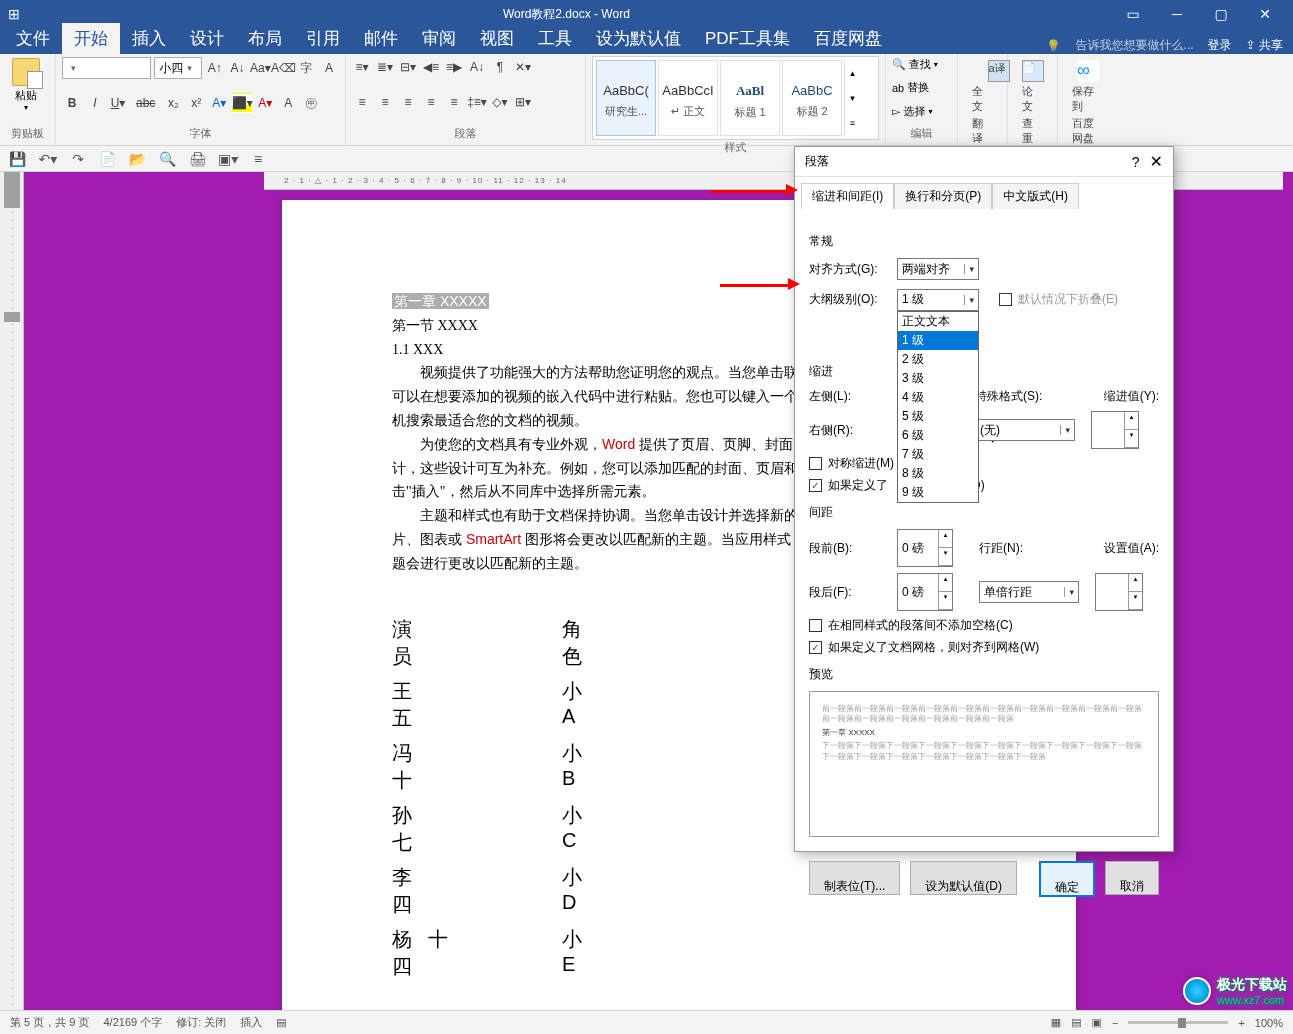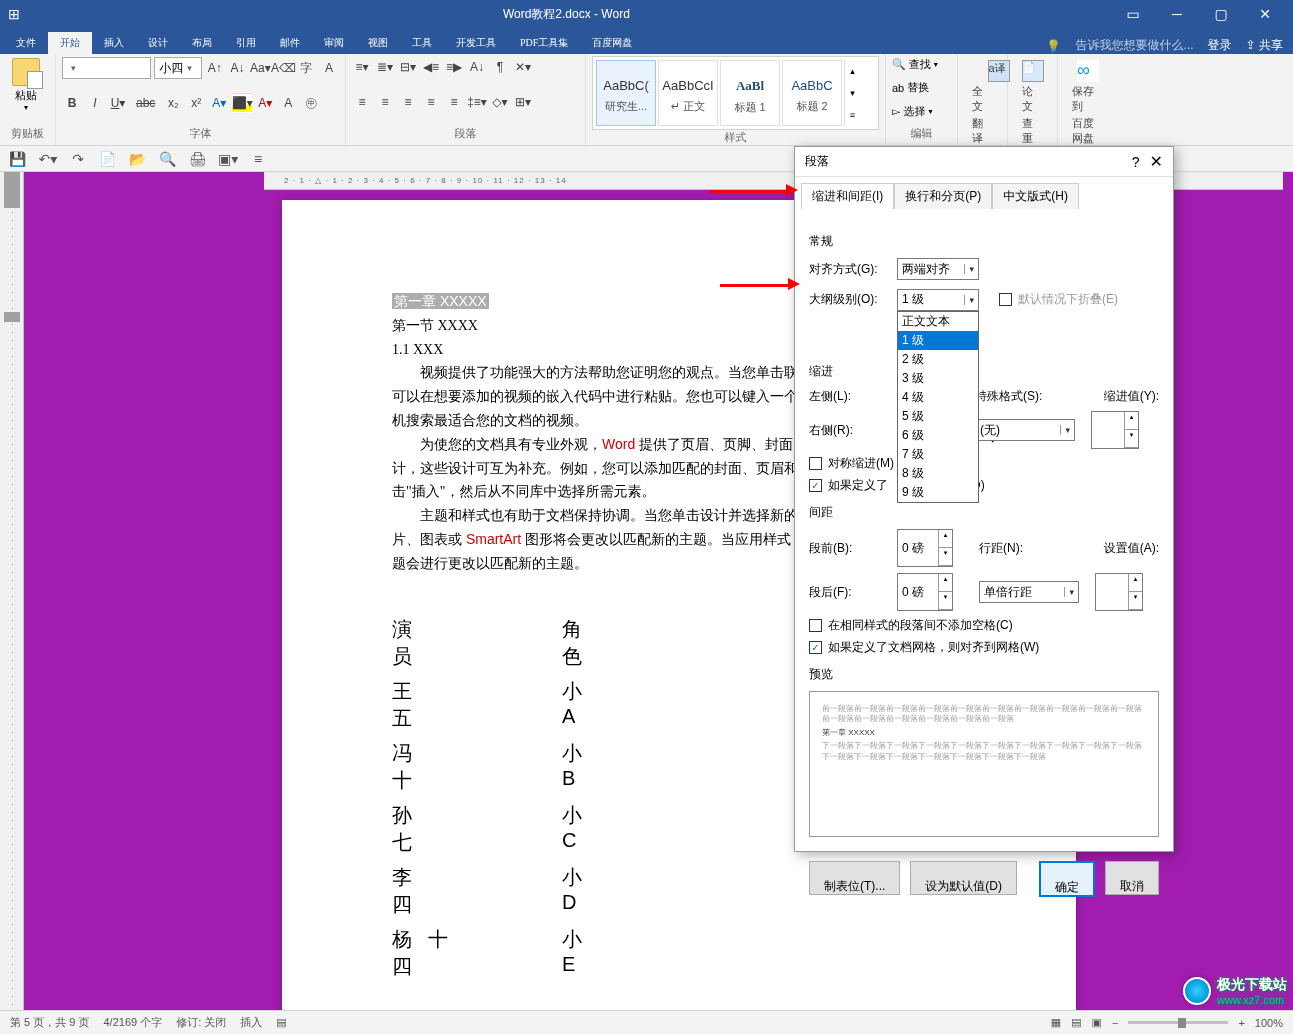--- a/index.html
+++ b/index.html
@@ -6,40 +6,40 @@
 body { background: #f0f0f0; font-size: 12px; overflow: hidden; width: 1293px; height: 1034px; position: relative; }
 
 
 .titlebar { height: 28px; background: #2b579a; color: #fff; display: flex; align-items: center; padding: 0 8px; }
 .titlebar-title { flex: 1; text-align: center; font-size: 12px; }
 .titlebar-btns { display: flex; gap: 4px; }
 .titlebar-btn { width: 40px; height: 20px; display: flex; align-items: center; justify-content: center; color: #fff; font-size: 14px; }
 
 
 .ribbon-tabs { height: 26px; background: #2b579a; display: flex; align-items: flex-end; padding-left: 4px; }
-.ribbon-tab { padding: 4px 12px; color: #fff; font-size: 10px; cursor: pointer; font-family: Liberation Serif, serif; }
+.ribbon-tab { padding: 4px 12px; color: #fff; font-size: 17px; cursor: pointer; }
 .ribbon-tab.active { background: #f3f3f3; color: #2b579a; }
 .ribbon-right { margin-left: auto; display: flex; align-items: center; color: #fff; padding-right: 10px; gap: 14px; }
 
 
 .ribbon-content { height: 92px; background: #f3f3f3; border-bottom: 1px solid #d4d4d4; display: flex; }
 .ribbon-group { border-right: 1px solid #e0e0e0; padding: 2px 6px; display: flex; flex-direction: column; justify-content: space-between; position: relative; }
 .ribbon-group-label { font-size: 11px; color: #666; text-align: center; padding-bottom: 2px; }
 .group-row { display: flex; align-items: center; gap: 3px; padding: 1px 0; }
 .rbtn { width: 20px; height: 20px; display: inline-flex; align-items: center; justify-content: center; font-size: 12px; color: #444; border: 1px solid transparent; }
 .rbtn.w { width: auto; padding: 0 4px; }
 .combo { height: 22px; border: 1px solid #ababab; background: #fff; display: inline-flex; align-items: center; padding: 0 4px; font-size: 12px; }
 .combo .arrow { margin-left: 4px; font-size: 9px; color: #666; }
 .paste-btn { width: 40px; text-align: center; }
 .paste-icon { width: 28px; height: 28px; background: #f7d774; border: 1px solid #c9a940; margin: 2px auto; border-radius: 2px; position: relative; }
 .paste-icon::after { content: ""; position: absolute; right: -4px; bottom: -4px; width: 14px; height: 16px; background: #fff; border: 1px solid #999; }
 
 
 .style-gallery { display: flex; gap: 2px; padding: 3px; border: 1px solid #d0d0d0; background: #fff; }
-.style-item { width: 60px; height: 66px; border: 1px solid #e0e0e0; display: flex; flex-direction: column; align-items: center; justify-content: center; cursor: pointer; }
+.style-item { width: 60px; height: 76px; border: 1px solid #e0e0e0; display: flex; flex-direction: column; align-items: center; justify-content: center; cursor: pointer; }
 .style-item .preview { font-size: 13px; color: #333; padding: 6px 0; }
 .style-item .name { font-size: 11px; color: #555; }
 .style-item:first-child { border: 1px solid #a5c5ed; background: #eaf2fb; }
 
 
 .ribbon-right-btn { display: flex; flex-direction: column; align-items: center; justify-content: center; padding: 4px 8px; font-size: 11px; color: #444; gap: 2px; }
 .big-icon { width: 22px; height: 22px; border: 1px solid #999; background: #eee; }
 
 
 .qat-row { height: 26px; background: #f3f3f3; border-bottom: 1px solid #d4d4d4; display: flex; align-items: center; padding: 0 8px; gap: 10px; }
@@ -128,21 +128,21 @@
   <span class="ribbon-tab">文件</span>
   <span class="ribbon-tab active">开始</span>
   <span class="ribbon-tab">插入</span>
   <span class="ribbon-tab">设计</span>
   <span class="ribbon-tab">布局</span>
   <span class="ribbon-tab">引用</span>
   <span class="ribbon-tab">邮件</span>
   <span class="ribbon-tab">审阅</span>
   <span class="ribbon-tab">视图</span>
   <span class="ribbon-tab">工具</span>
-  <span class="ribbon-tab">开发工具</span>
+  <span class="ribbon-tab">设为默认值</span>
   <span class="ribbon-tab">PDF工具集</span>
   <span class="ribbon-tab">百度网盘</span>
   <div class="ribbon-right">
     <span style="opacity:0.7;">💡</span>
     <span style="opacity:0.7;">告诉我您想要做什么...</span>
     <span>登录</span>
     <span>⇪ <span>共享</span></span>
   </div>
 </div>
 

